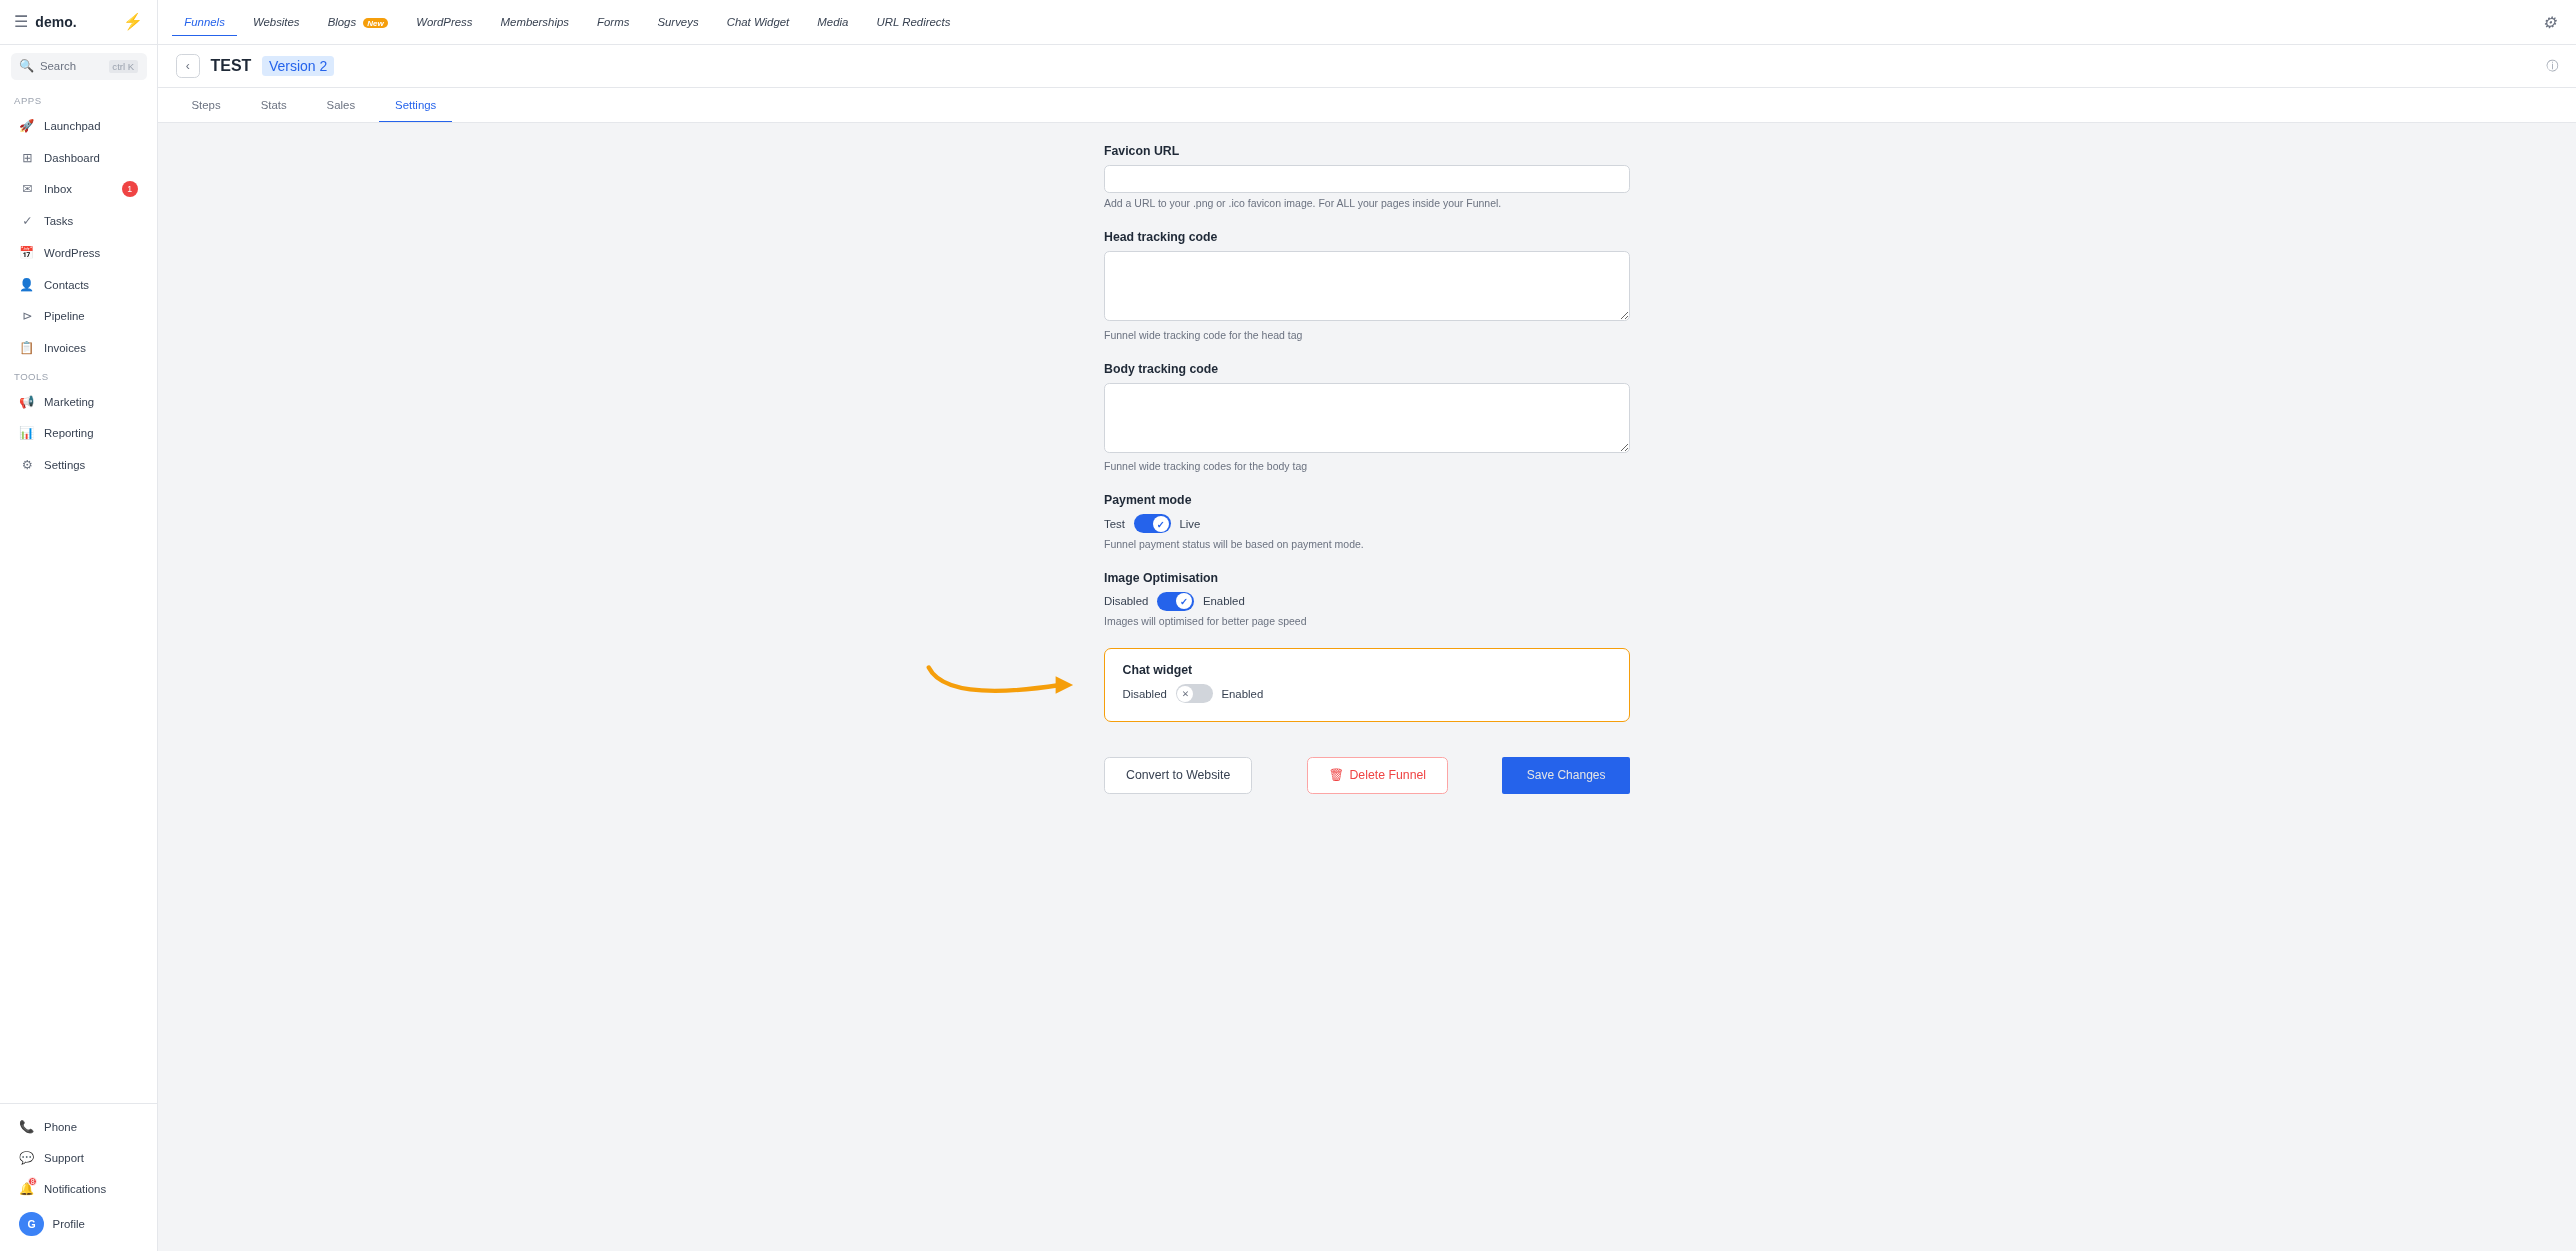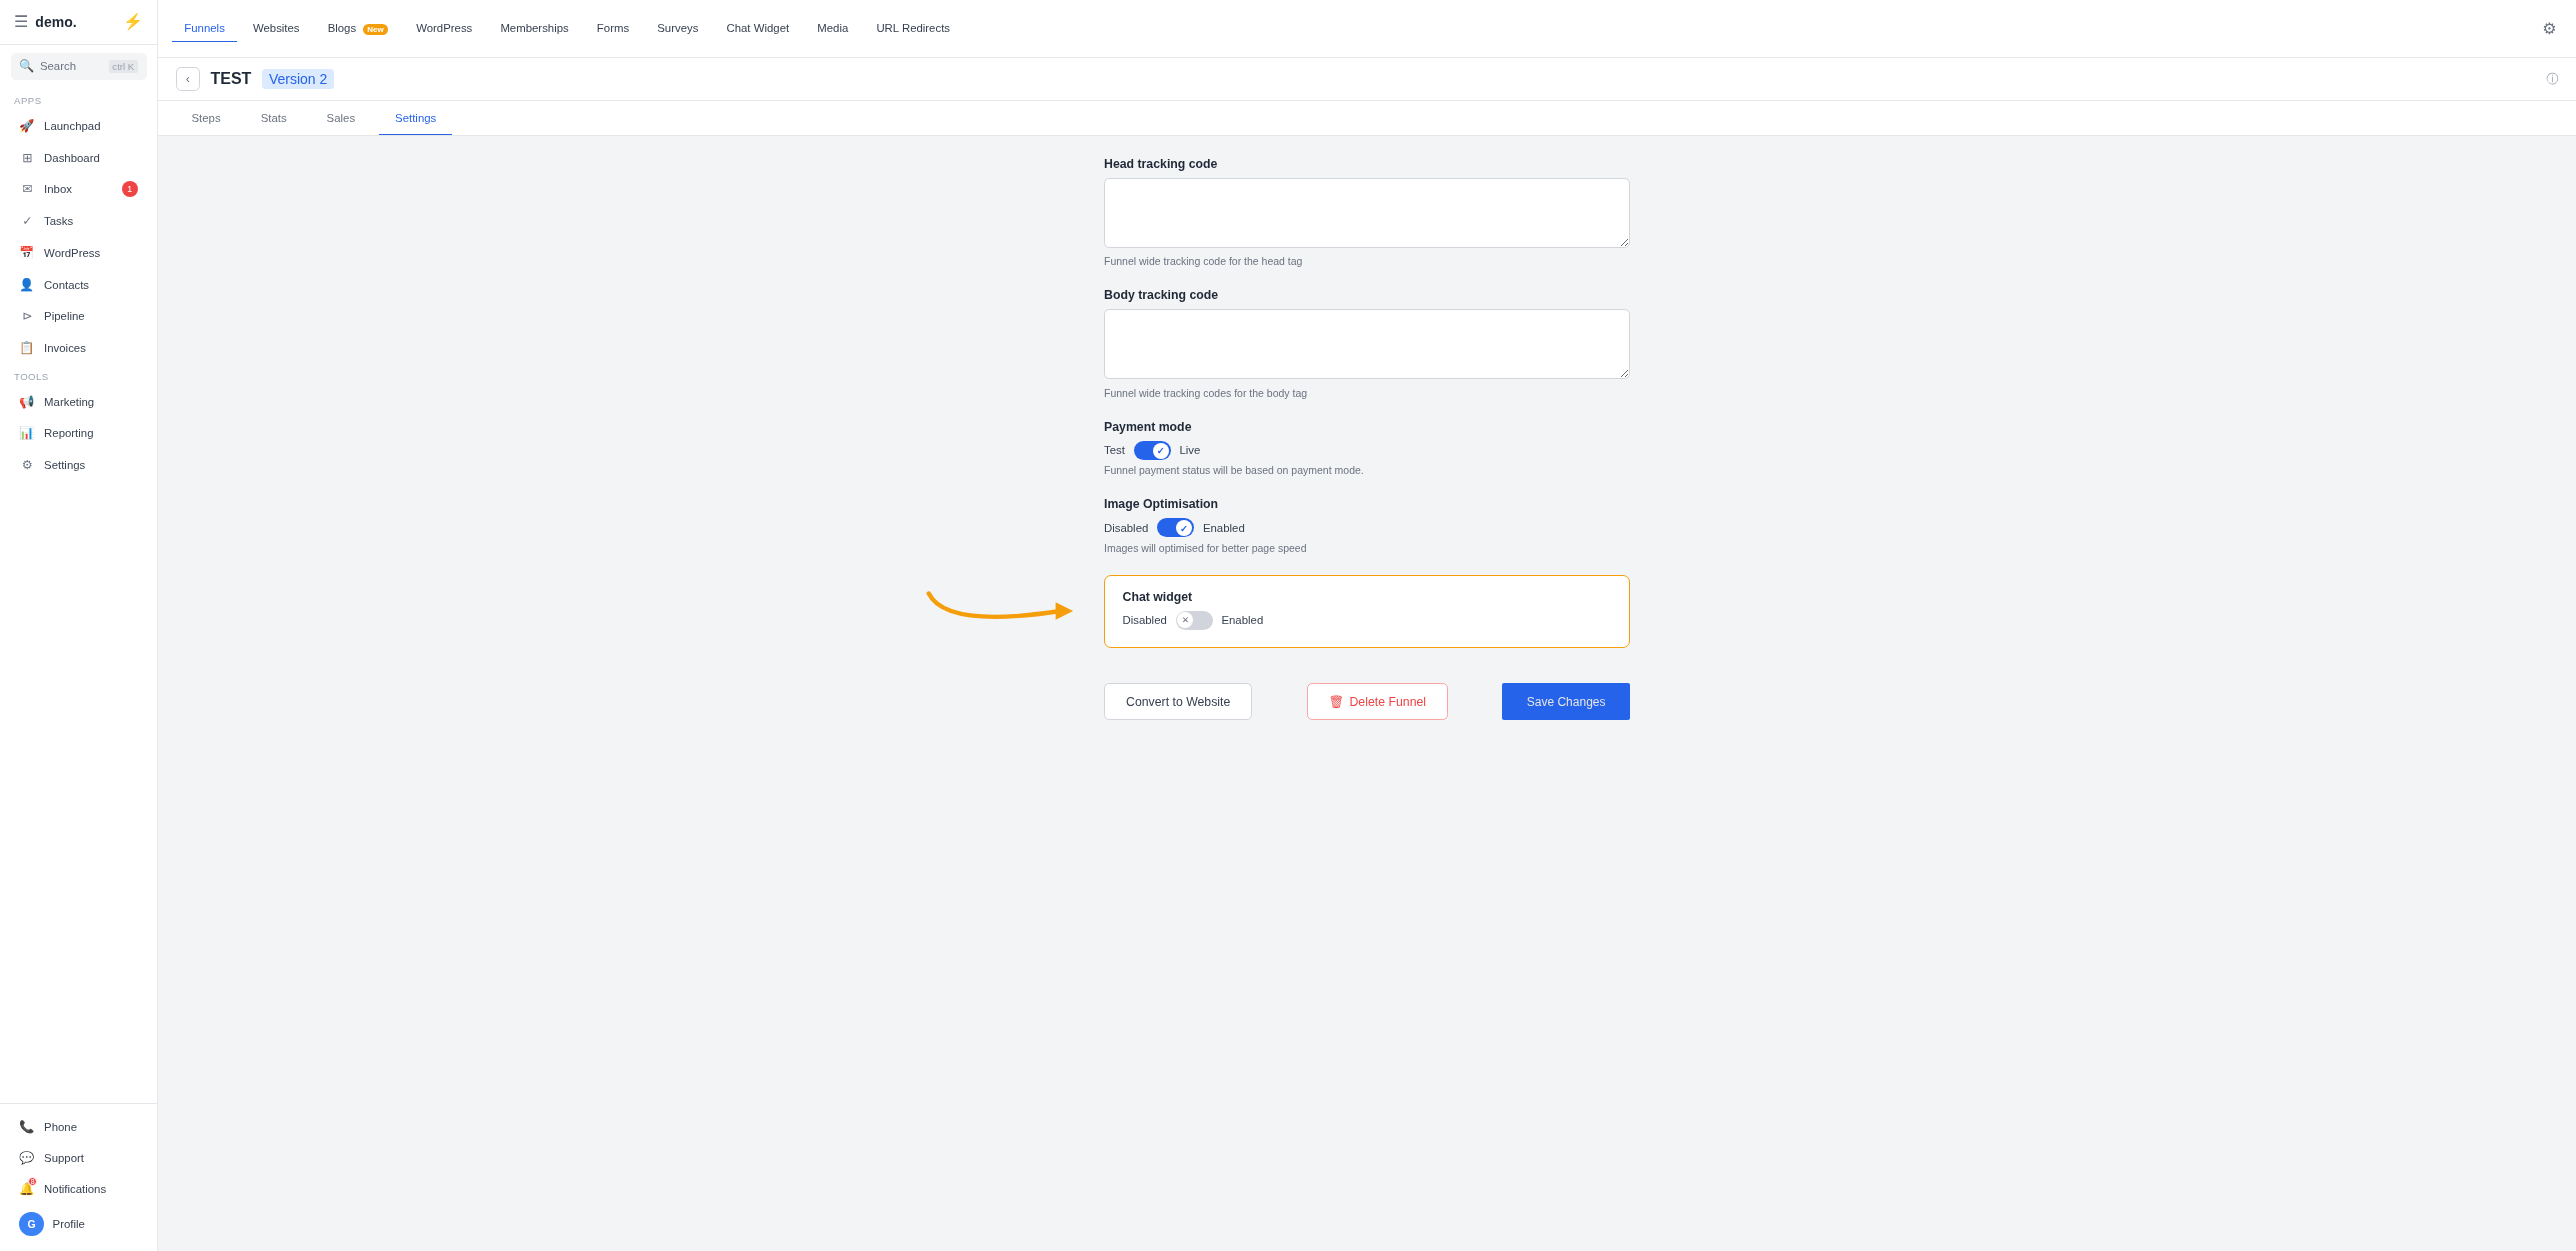--- a/index.html
+++ b/index.html
@@ -123,22 +123,23 @@
       overflow: hidden;
     }
 
     
     .topnav {
       background: #fff;
       border-bottom: 0.9px solid #e5e7eb;
       display: flex;
       align-items: center;
       padding: 0 14px;
-      height: 58px;
+      height: 45px;
       gap: 3.5px;
+      font-style: italic;
     }
     .topnav-item {
       padding: 7px 12.3px;
       font-size: 11.4px;
       color: #374151;
       cursor: pointer;
       border-bottom: 1.8px solid transparent;
       white-space: nowrap;
     }
     .topnav-item.active {
@@ -494,20 +495,25 @@
   <div class="tabs-bar">
     <div class="tab-item">Steps</div>
     <div class="tab-item">Stats</div>
     <div class="tab-item">Sales</div>
     <div class="tab-item active">Settings</div>
   </div>
 
   <div class="settings-scroll">
     <div class="settings-inner">
 
+      <div class="field-group">
+        <div class="field-label">Favicon URL</div>
+        <input class="field-input" type="text" value="" placeholder="" style="">
+        <div class="field-hint">Add a URL to your .png or .ico favicon image. For ALL your pages inside your Funnel.</div>
+      </div>
 
       <div class="field-group">
         <div class="field-label">Head tracking code</div>
         <textarea class="field-textarea" style=""></textarea>
         <div class="field-hint">Funnel wide tracking code for the head tag</div>
       </div>
 
       <div class="field-group">
         <div class="field-label">Body tracking code</div>
         <textarea class="field-textarea" style=""></textarea>

